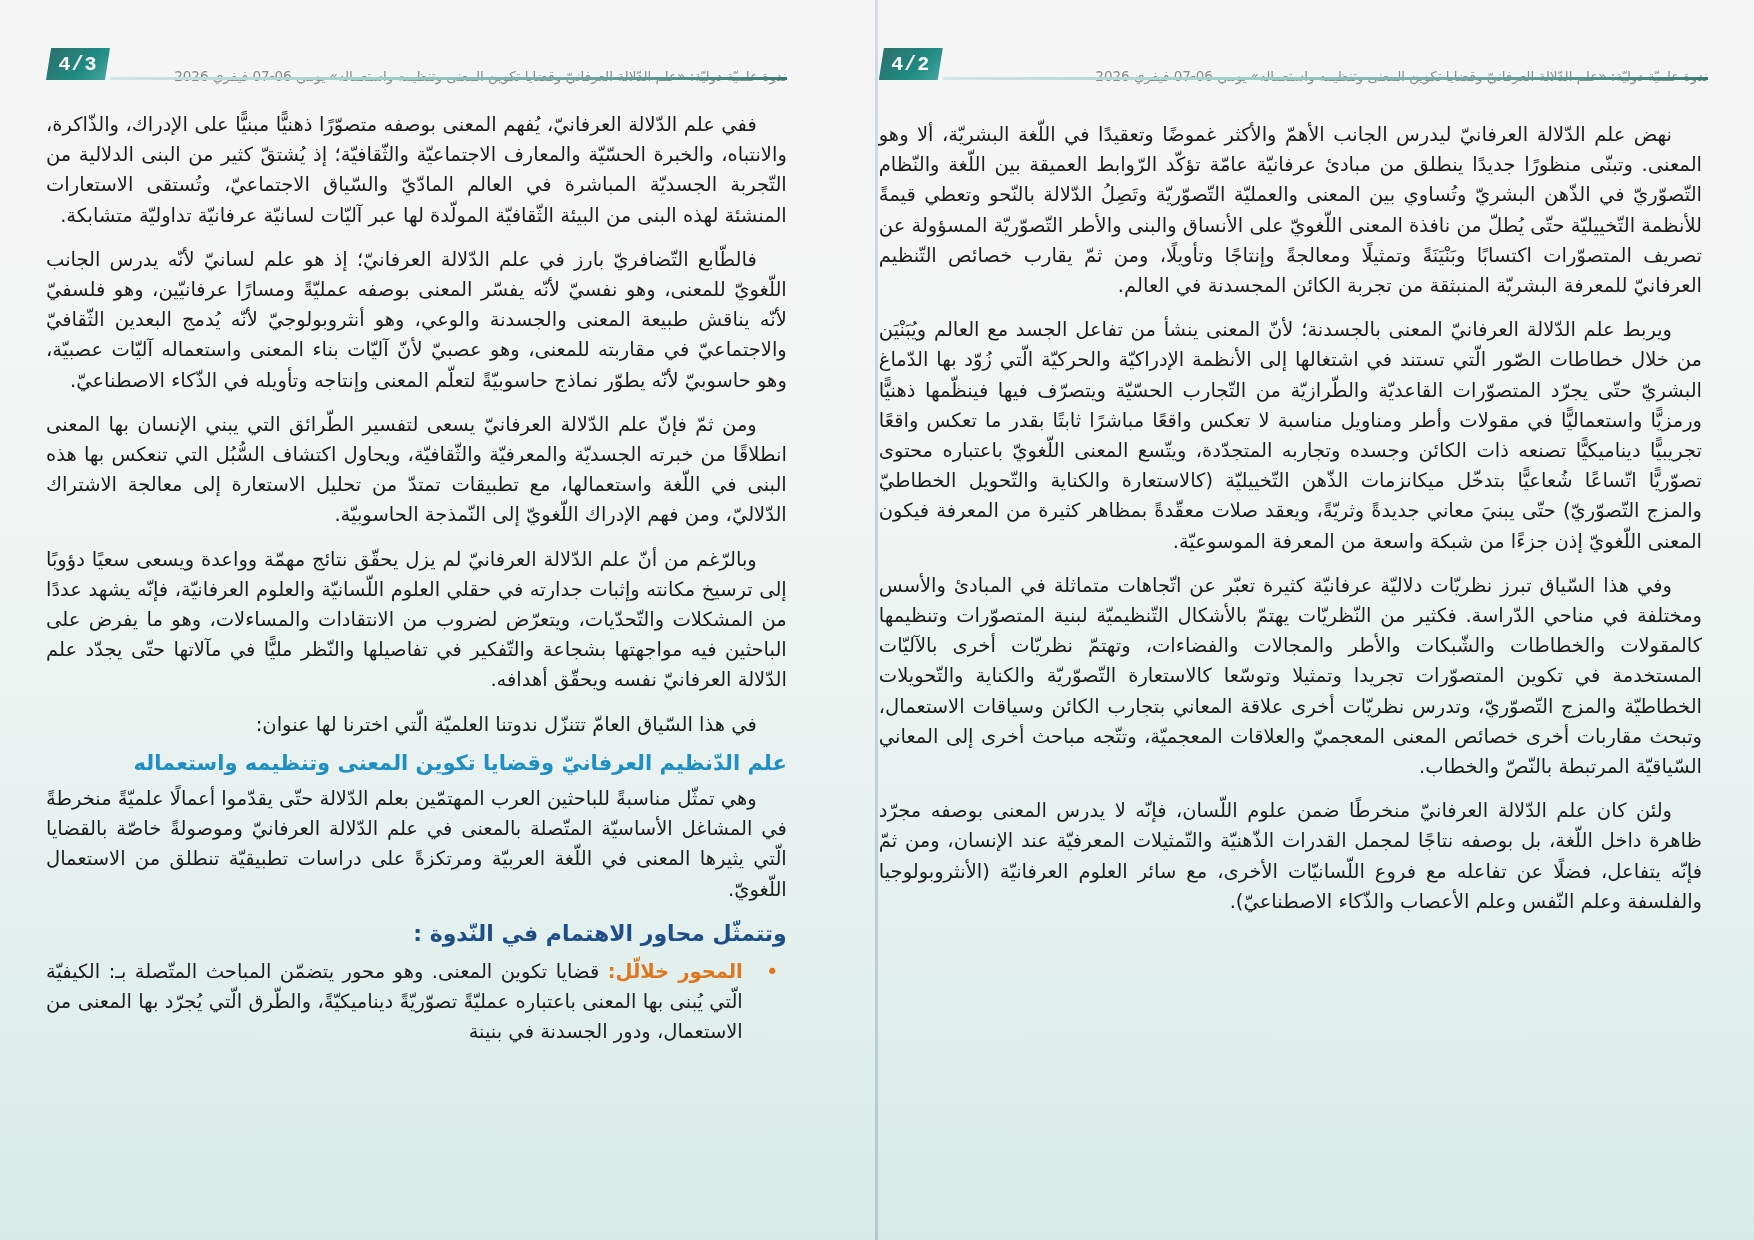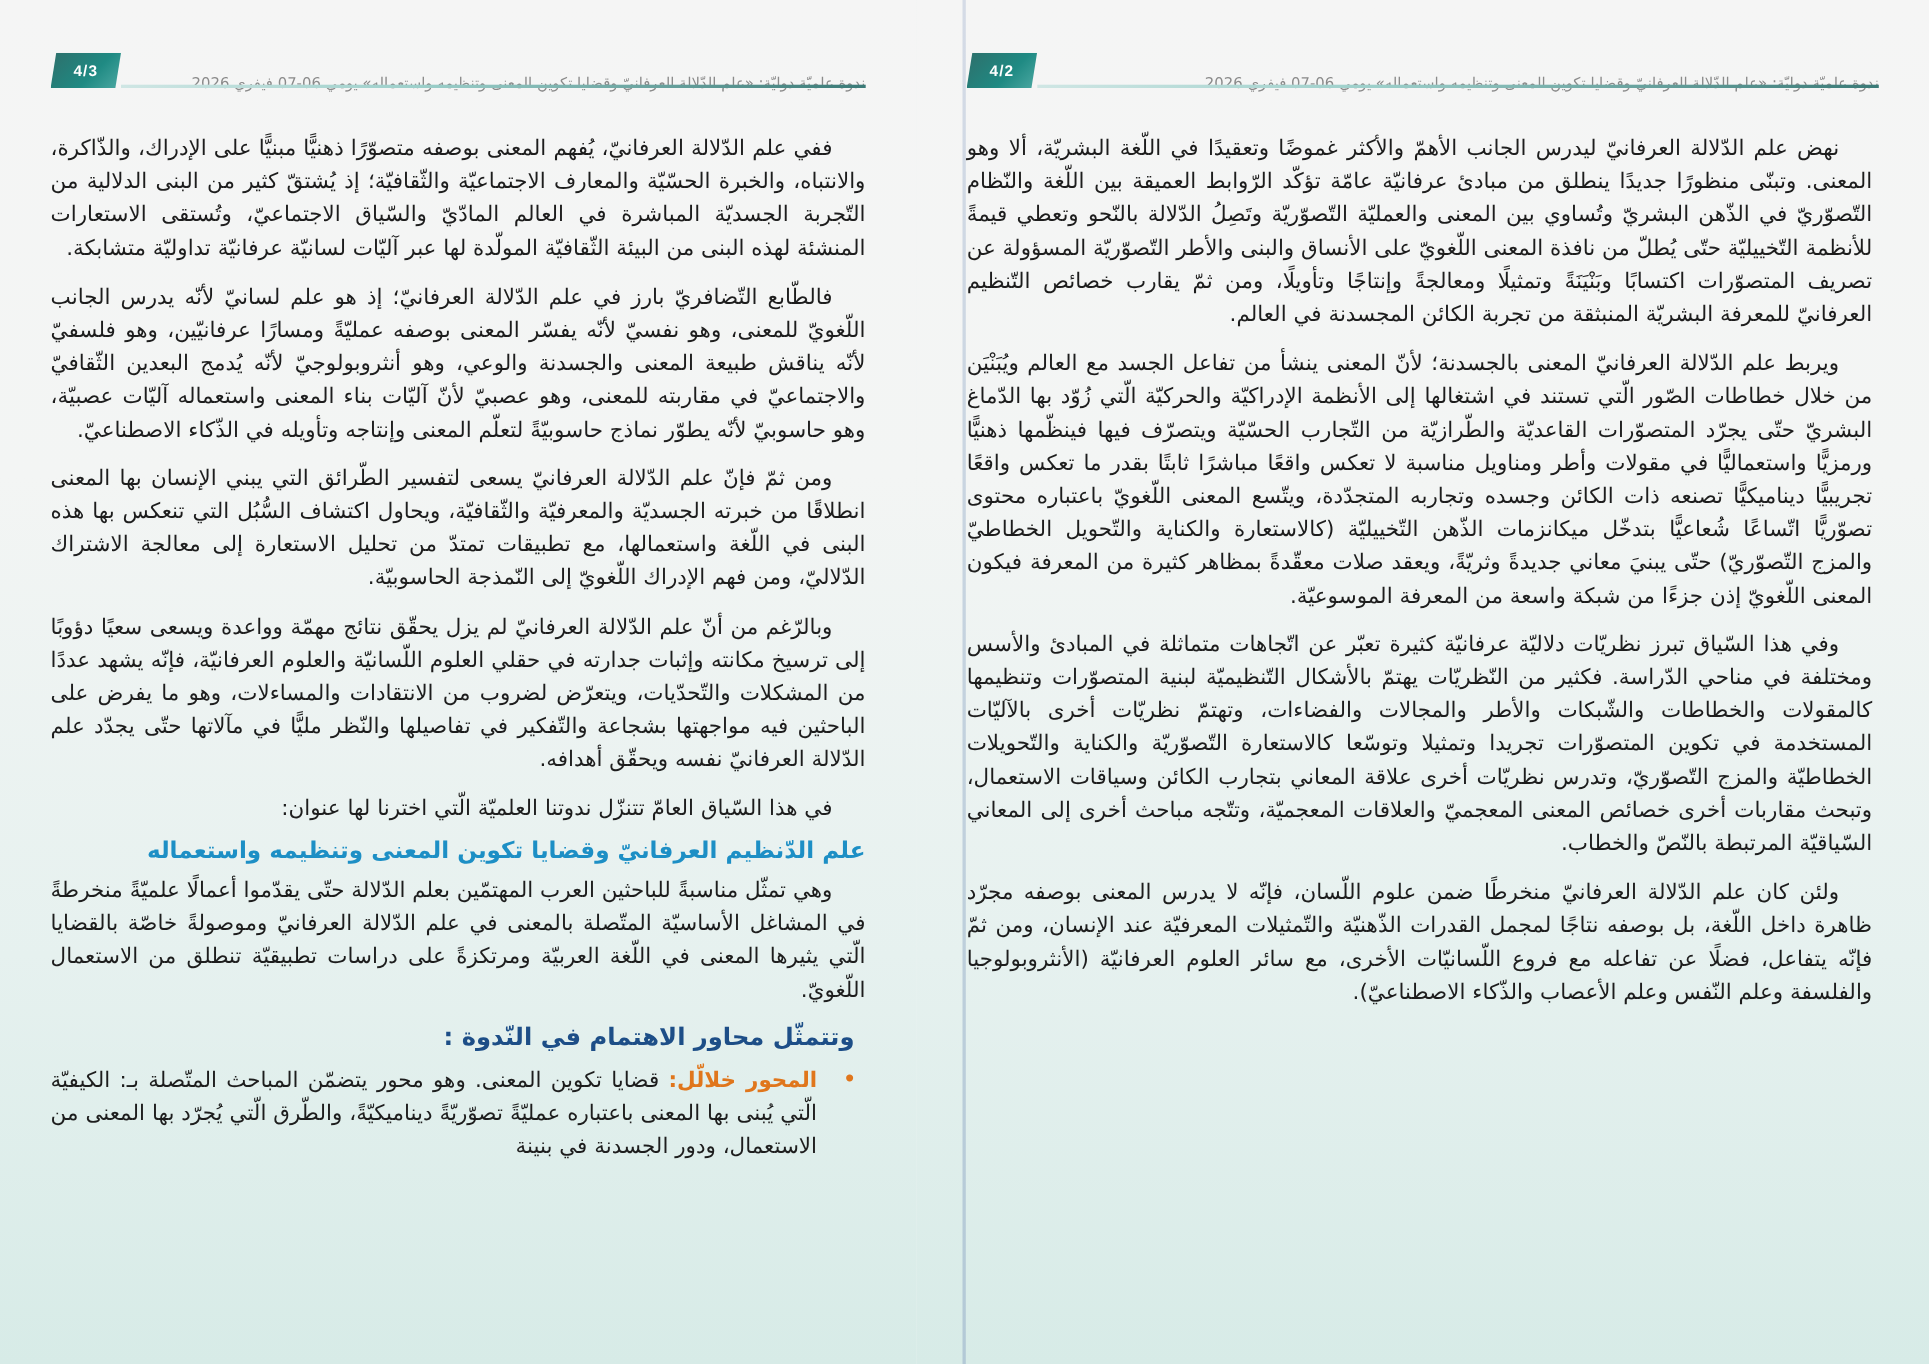--- a/index.html
+++ b/index.html
@@ -23,55 +23,55 @@
     z-index:5;
   }
   
   .header {
     position:absolute; top:48px; left:46px; right:46px; height:32px;
   }
   .badge {
     position:absolute; left:0; top:0; width:64px; height:32px;
     background:linear-gradient(135deg,#2e6f6b 0%,#1f8a83 60%,#4da9a3 100%);
     clip-path:polygon(8% 0,100% 0,92% 100%,0 100%);
-    color:#fff; font-family:Liberation Sans, sans-serif; font-weight:bold;
-    font-size:14px; display:flex; align-items:center; justify-content:center;
+    color:#fff; font-family:Liberation Mono, monospace; font-weight:bold;
+    font-size:20px; display:flex; align-items:center; justify-content:center;
     letter-spacing:1px;
   }
   .header-title {
     position:absolute; right:0; top:20px;
     direction:rtl; font-size:13.5px; color:#8a8a8a;
     font-family:"DejaVu Sans", sans-serif; white-space:nowrap;
   }
   .header-line {
     position:absolute; left:64px; right:0; top:29px; height:3px;
     background:linear-gradient(90deg,#cfe6e4 0%,#9ccfca 40%,#3a7a77 100%);
   }
   
   .content {
-    position:absolute; top:120px; left:46px; right:46px;
+    position:absolute; top:110px; left:46px; right:46px;
     direction:rtl; text-align:justify;
     font-family:"DejaVu Sans", sans-serif;
     font-size:19.5px; line-height:30.2px; color:#1d1d1d;
   }
   .right .content { top:120px; left:46px; right:52px; }
   .para { margin:0 0 14px 0; text-indent:30px; }
   .main-title {
     text-align:center; direction:rtl;
     color:#a5191d; font-size:42px; font-weight:bold;
     margin:0 0 6px 0; line-height:56px;
     font-family:"DejaVu Sans", sans-serif;
   }
   .intro-line { text-indent:30px; margin:0 0 8px 0; }
   .blue-title {
     color:#1d8fc5; font-weight:bold; font-size:21px; margin:2px 0 6px 0;
     text-indent:0;
   }
   .teal-head {
-    color:#1d4e87; font-weight:bold; font-size:22px; margin:4px 10px 8px 0;
+    color:#1d4e87; font-weight:bold; font-size:22px; margin:4px 0 8px 0;
   }
   .bullet {
     position:relative; padding-right:44px; margin:0;
   }
   .bullet-dot {
     position:absolute; right:8px; top:0; color:#e0761c; font-size:22px;
   }
   .bullet-label { color:#e0761c; font-weight:bold; }
 </style>
 </head>

